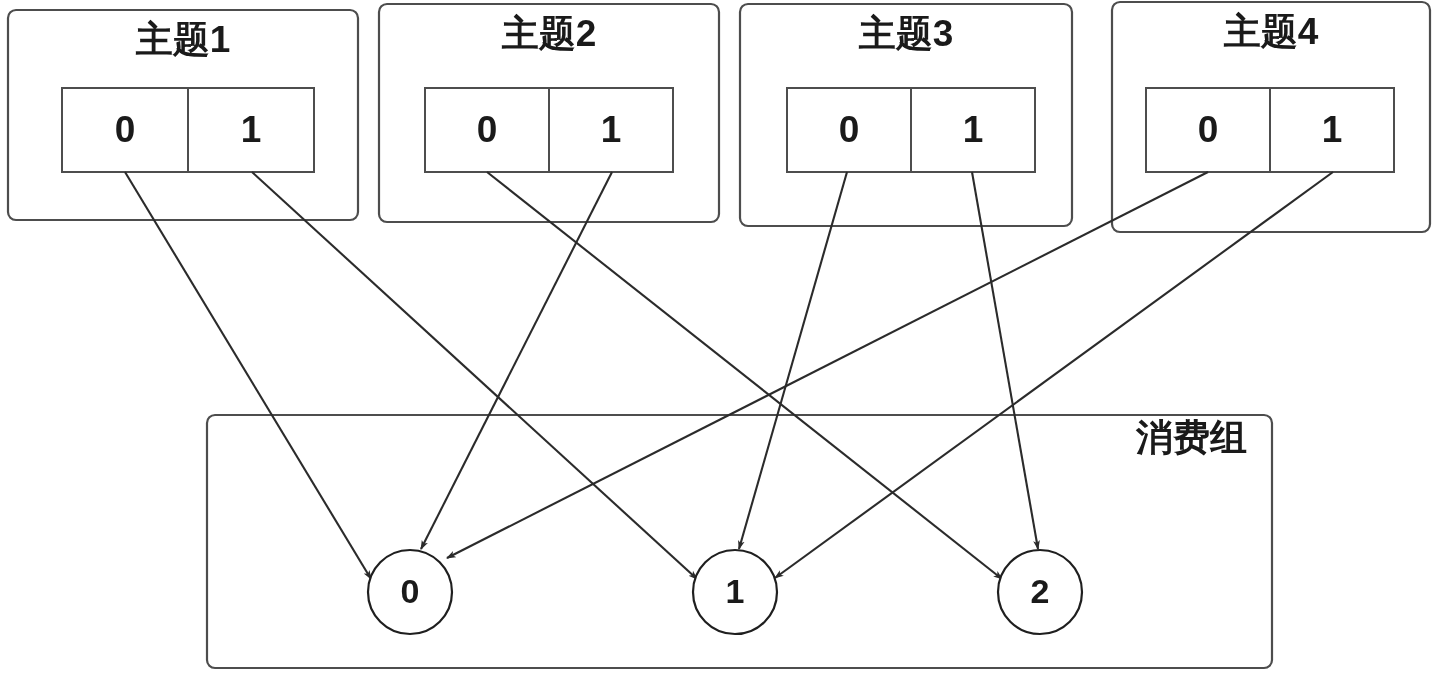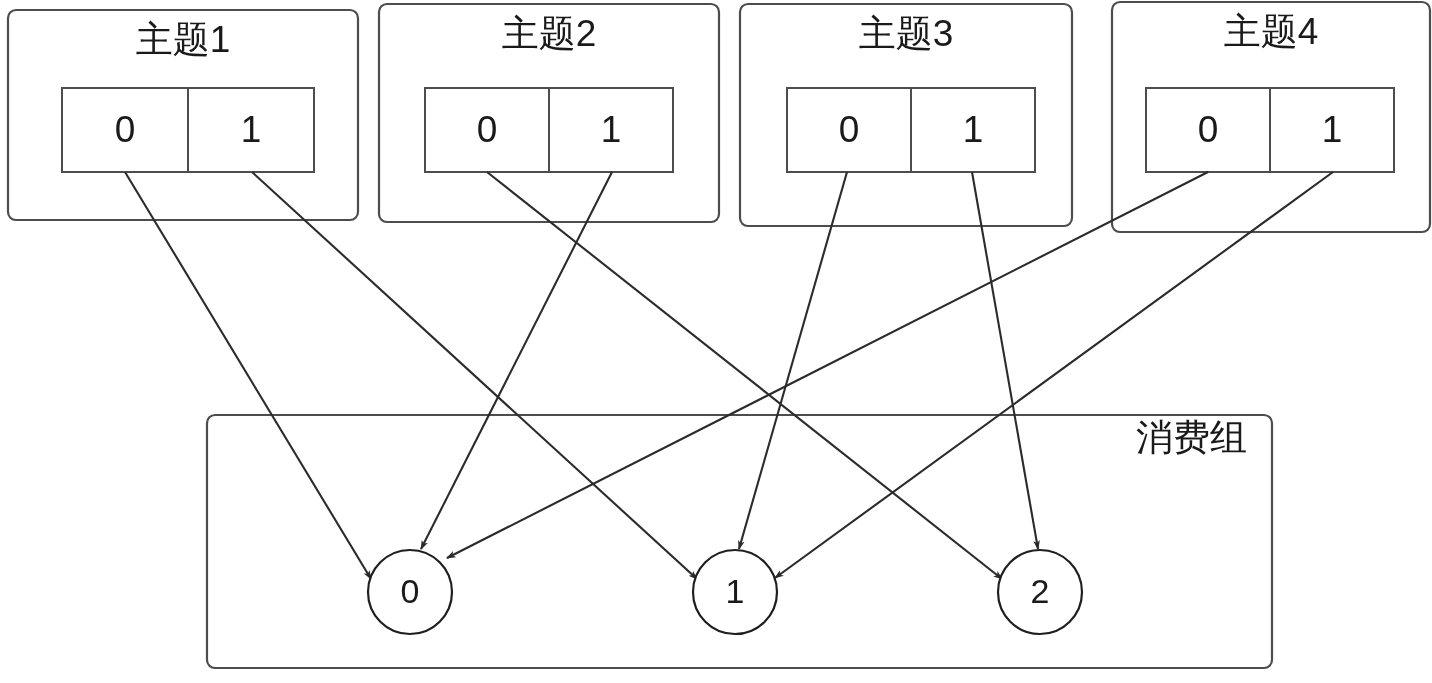--- a/index.html
+++ b/index.html
@@ -10,20 +10,21 @@
   body {
     width: 1432px;
     height: 683px;
     font-family: "Liberation Sans", "DejaVu Sans", sans-serif;
     overflow: hidden;
   }
   #canvas-root {
     position: relative;
     width: 1228px;
     height: 683px;
+    font-weight: bold;
   }
   svg.diagram {
     display: block;
     width: 1432px;
     height: 683px;
   }
   .box-outline {
     fill: #ffffff;
     stroke: #4d4d4d;
     stroke-width: 2.2;

